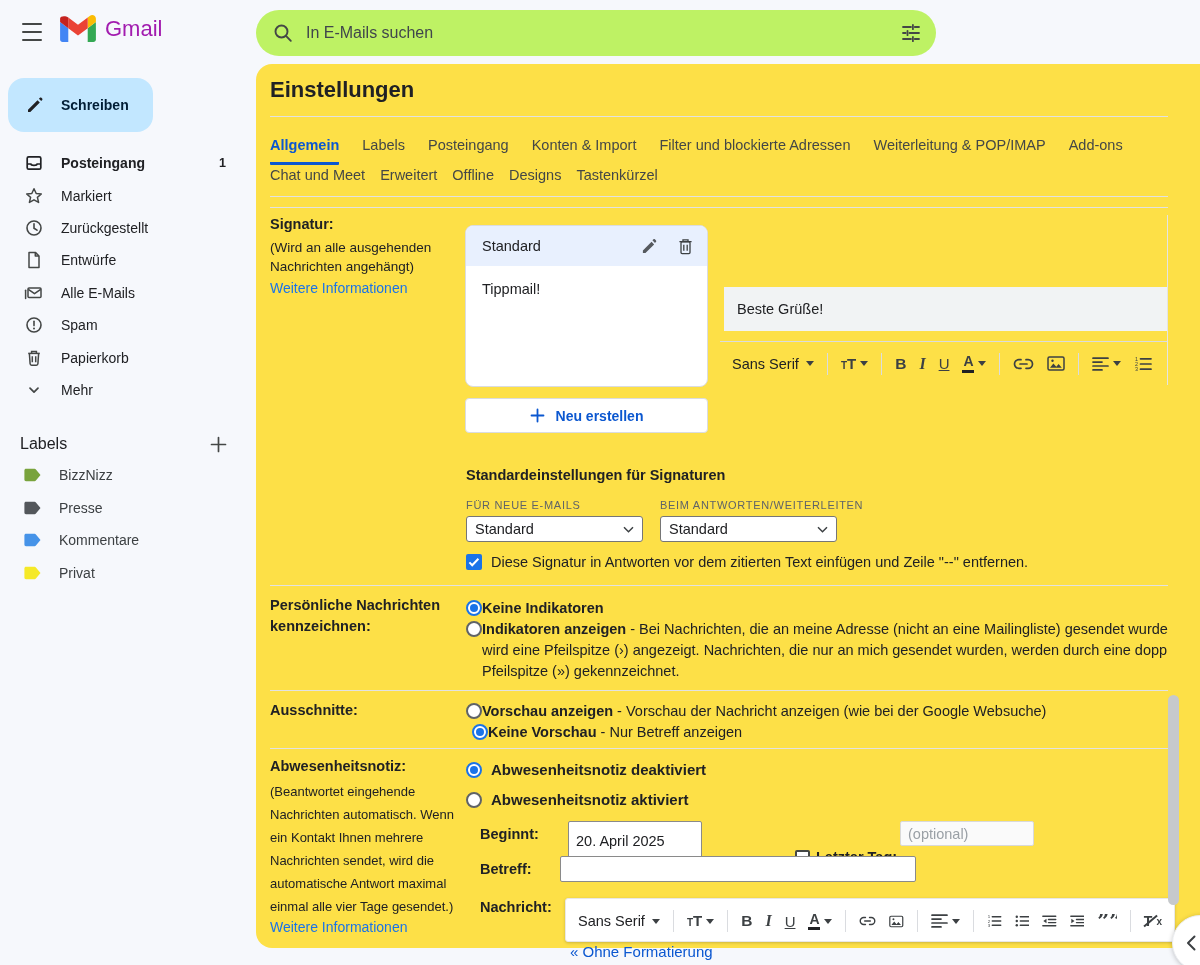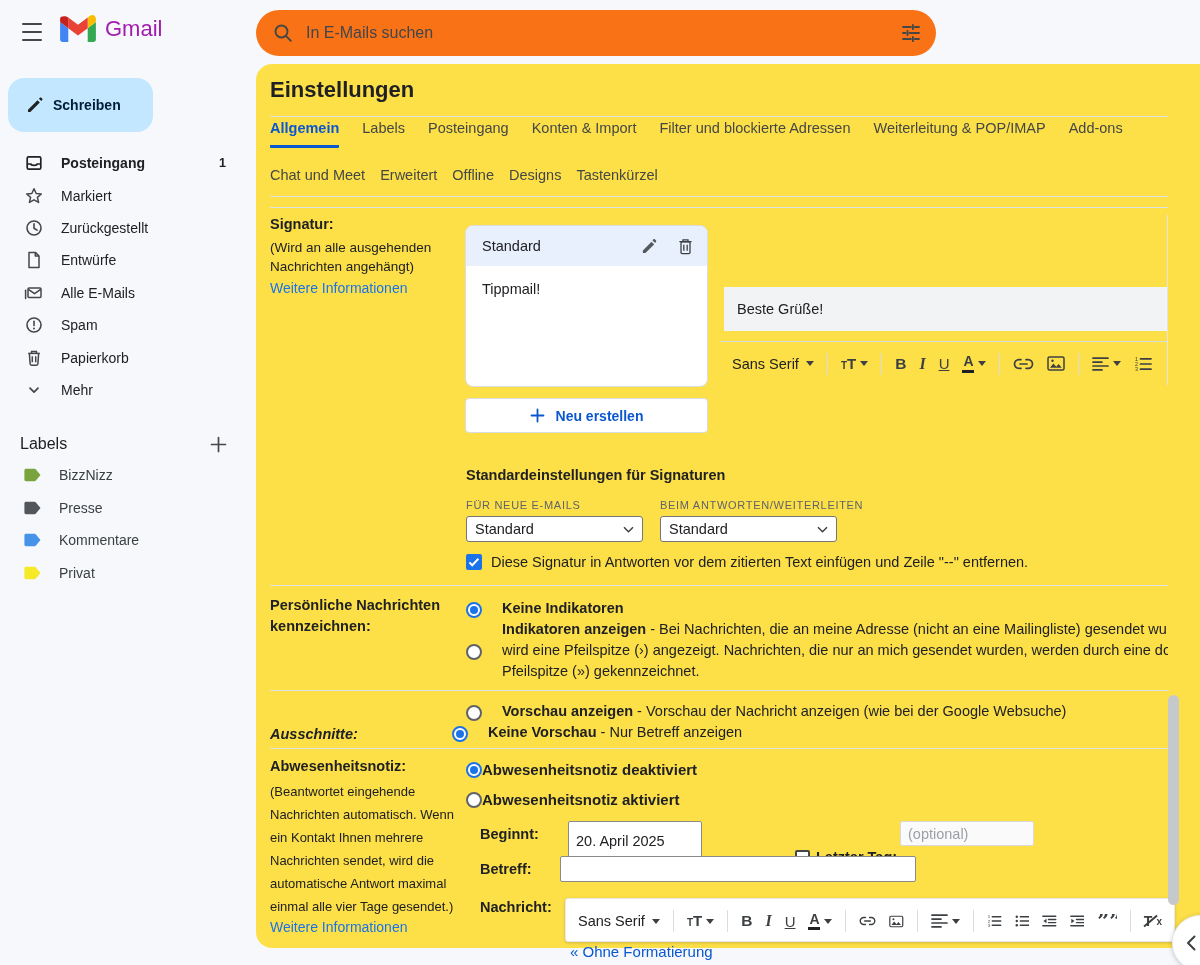--- a/index.html
+++ b/index.html
@@ -13,51 +13,51 @@
   }
 
   
   .topbar { position:absolute; left:0; top:0; width:1200px; height:64px; }
   .hamburger { position:absolute; left:17px; top:21px; width:30px; height:22px;
     background:none; border:none; cursor:pointer; display:flex; flex-direction:column; justify-content:space-between; padding:2px 5px;}
   .hamburger span { display:block; height:2.2px; background:#444746; border-radius:2px; }
   .brand { position:absolute; left:60px; top:15px; display:flex; align-items:center; gap:9px; }
   .brand-text { font-size:22px; color:#a21caf; }
   .searchbar { position:absolute; left:256px; top:10px; width:680px; height:46px;
-    background:#f97316; border-radius:24px; display:flex; align-items:center; padding:0 14px 0 16px; }
+    background:#bef264; border-radius:24px; display:flex; align-items:center; padding:0 14px 0 16px; }
   .search-input { flex:1; border:none; background:transparent; outline:none; font-size:16px;
     color:#202124; margin-left:12px; font-family:"Liberation Sans", sans-serif;}
   .search-input::placeholder { color:#40464c; opacity:1; }
   .topicons { position:absolute; right:0; top:0; height:64px; }
 
   
   .sidebar { position:absolute; left:0; top:64px; width:256px; height:901px; }
   .compose { margin:14px 0 0 8px; width:145px; height:54px; border-radius:16px;
-    background:#c2e7ff; border:none; display:flex; align-items:center; gap:8px; padding-left:17px;
+    background:#c2e7ff; border:none; display:flex; align-items:center; gap:16px; padding-left:17px;
     font-family:"Liberation Sans", sans-serif; font-size:14px; font-weight:bold; color:#001d35; cursor:pointer; }
   .navlist { margin-top:15px; }
   .side-item { display:flex; align-items:center; height:32.4px; padding:0 12px 0 24px;
     font-size:14px; color:#202124; cursor:pointer; border-radius:0 16px 16px 0; }
   .side-item .s-ic { width:20px; height:20px; margin-right:17px; flex:0 0 auto; }
   .side-item .cnt { margin-left:auto; margin-right:18px; font-size:12.5px; color:#202124; }
   .bold { font-weight:bold; }
   .labels-hd { margin-top:23px; display:flex; align-items:center; height:30px; padding:0 28px 0 20px; }
   .labels-hd .lh-text { font-size:16px; color:#202124; }
   .labels-hd .plus { margin-left:auto; cursor:pointer; }
   .label-item { display:flex; align-items:center; height:32.5px; padding:0 12px 0 24px;
     font-size:14px; color:#3c4043; cursor:pointer; }
   .label-item .tag { margin-right:17px; }
 
   
   .card { position:absolute; left:256px; top:64px; width:944px; height:884px; background:#fde047;
     border-radius:16px 0 0 16px; overflow:hidden; }
   .card .hr { position:absolute; left:14px; width:898px; height:1px; background:#e2e2e2; }
   .t-title { position:absolute; left:14px; top:13px; font-size:22px; color:#202124; }
   .tabs { position:absolute; display:flex; align-items:flex-start; }
-  .tabs1 { left:14px; top:56px; gap:23px; }
+  .tabs1 { left:14px; top:73px; gap:23px; }
   .tabs2 { left:14px; top:103px; gap:15px; }
   .tab { font-size:14.5px; color:#444746; padding-bottom:9px; cursor:pointer; white-space:nowrap; }
   .tab.active { color:#0b57d0; font-weight:bold; border-bottom:3px solid #0b57d0; border-radius:1px; }
 
   
   .sig-left { position:absolute; left:14px; top:150px; width:196px; font-size:13.5px; line-height:1.38; }
   .sig-left .sec-h { font-size:14.5px; font-weight:bold; margin-bottom:5px; }
   .link { color:#1a73e8; cursor:pointer; }
   .sig-left .link { display:inline-block; margin-top:3px; font-size:14px; }
   .sig-box { position:absolute; left:209px; top:161px; width:243px; height:162px;
@@ -96,39 +96,39 @@
   .mini-lbl { position:absolute; font-size:11px; color:#5f6368; letter-spacing:.7px; }
   .lbl-new { left:210px; top:435px; } .lbl-reply { left:404px; top:435px; }
   .selbox { position:absolute; top:452px; width:177px; height:26px; border:1px solid #767676; border-radius:3px;
     background:#fff; display:flex; align-items:center; justify-content:space-between; padding:0 8px;
     font-size:14.5px; cursor:pointer; }
   .sel-new { left:210px; } .sel-reply { left:404px; }
   .ins-row { position:absolute; left:210px; top:490px; display:flex; align-items:center; gap:9px; font-size:14.5px; }
 
   
   .opt-label { position:absolute; font-size:14.5px; font-weight:bold; line-height:21px; }
-  .radio-row { position:absolute; display:flex; align-items:center; gap:20px; font-size:14.5px; line-height:21px; }
+  .radio-row { position:absolute; display:flex; align-items:flex-start; gap:0; font-size:14.5px; line-height:21px; }
   .radio { width:16px; height:16px; border-radius:50%; border:2px solid #5f6368; flex:0 0 auto; margin-top:2px;
     background:#fff; cursor:pointer; }
   .radio.sel { border-color:#1a73e8; display:flex; align-items:center; justify-content:center; }
   .radio.sel::after { content:""; width:8px; height:8px; border-radius:50%; background:#1a73e8; }
   .nowrap { white-space:nowrap; overflow:hidden; }
   .ind-label { left:14px; top:531px; }
   .ind-opt1 { left:210px; top:534px; }
   .ind-opt2 { left:210px; top:555px; width:702px; }
-  .snip-label { left:14px; top:660px;font-style:italic; }
+  .snip-label { left:14px; top:636px; }
   .snip-opt1 { left:210px; top:637px; }
-  .snip-opt2 { left:196px; top:658px; }
+  .snip-opt2 { left:216px; top:658px; }
 
   
   .vac-left { position:absolute; left:14px; top:694px; width:200px; }
   .vac-left .sec-h { font-size:14.5px; font-weight:bold; margin-bottom:6px; }
   .vac-left .desc { font-size:13px; line-height:23px; color:#202124; }
   .vac-left .link { font-size:14px; display:inline-block; margin-top:1px; }
-  .vac-opt { position:absolute; display:flex; align-items:center; font-size:15px; font-weight:bold; }
+  .vac-opt { position:absolute; display:flex; align-items:center; gap:9px; font-size:15px; font-weight:bold; }
   .vac-opt1 { left:210px; top:697px; }
   .vac-opt2 { left:210px; top:727px; }
   .f-label { position:absolute; font-size:14.5px; font-weight:bold; }
   .vac-begins-label { left:224px; top:762px; }
   .vac-subject-label { left:224px; top:797px; }
   .vac-msg-label { left:224px; top:835px; }
   .tinput { position:absolute; border:1px solid #8a8a8a; border-radius:2px; background:#fff;
     font-family:"Liberation Sans", sans-serif; font-size:14.5px; color:#202124; padding:2px 7px; outline:none; }
   .vac-begins-input { left:312px; top:757px; width:134px; height:39px; }
   .vac-subject-input { left:304px; top:792px; width:356px; height:26px; }

